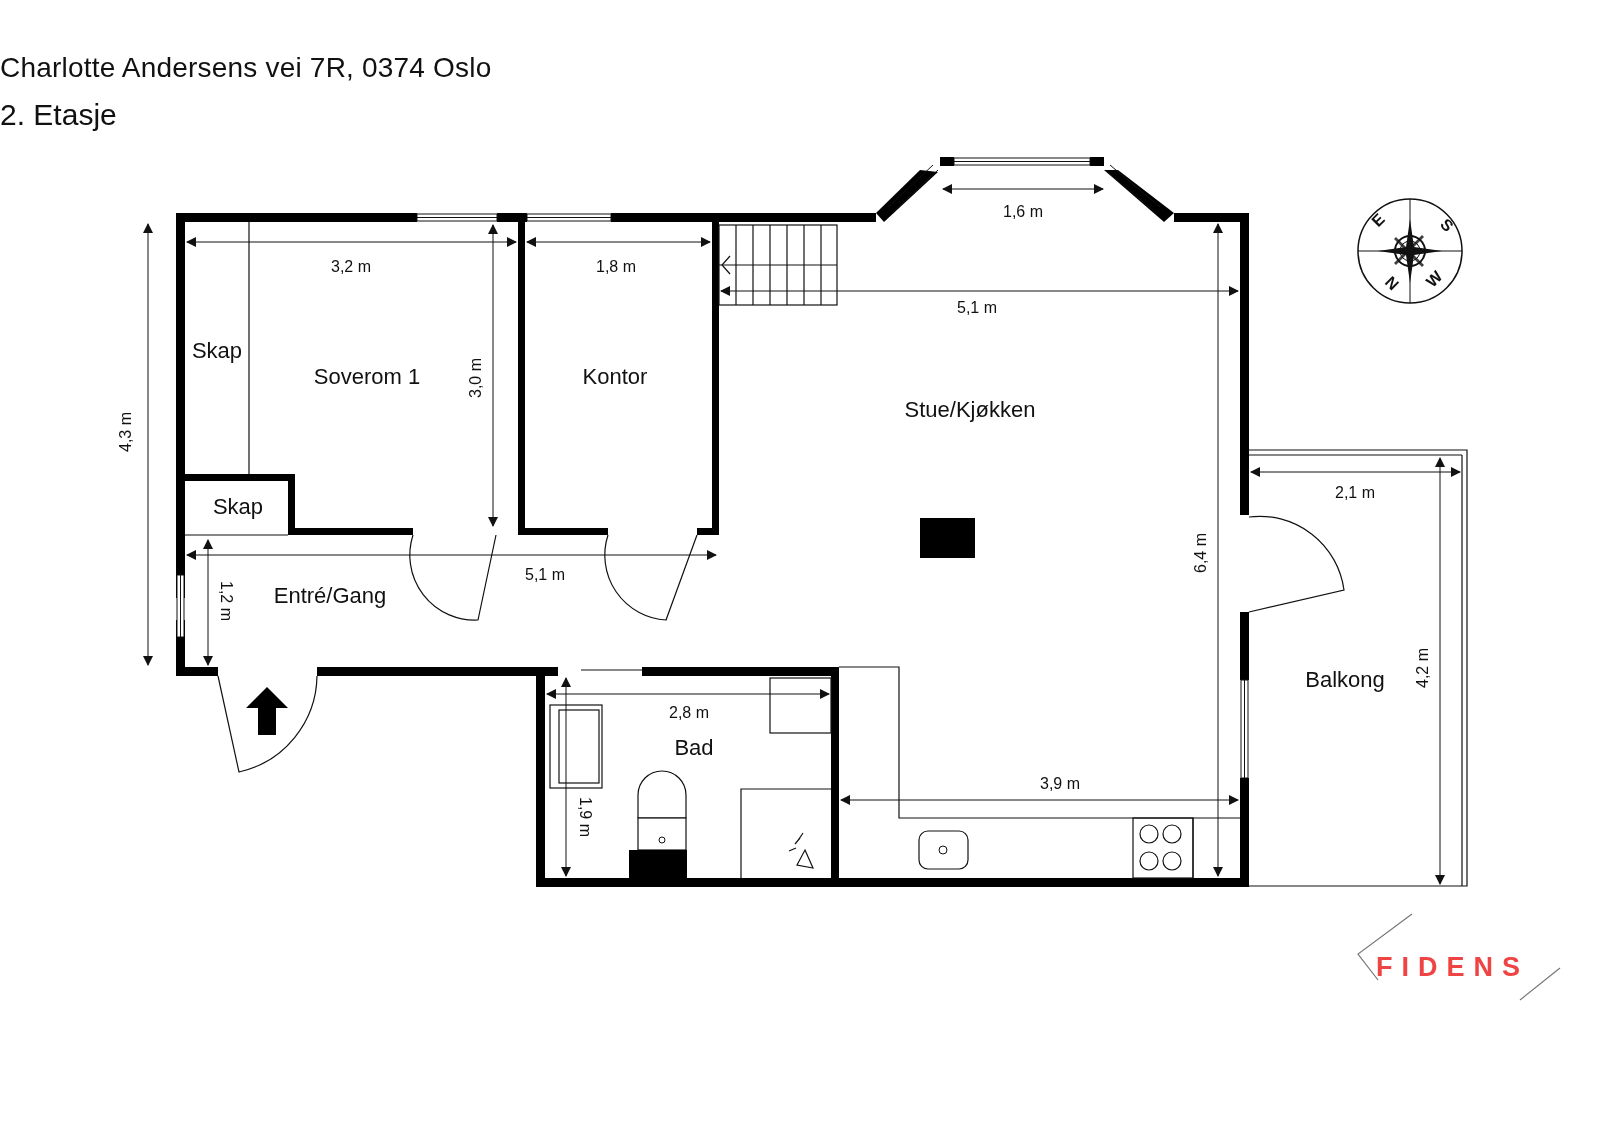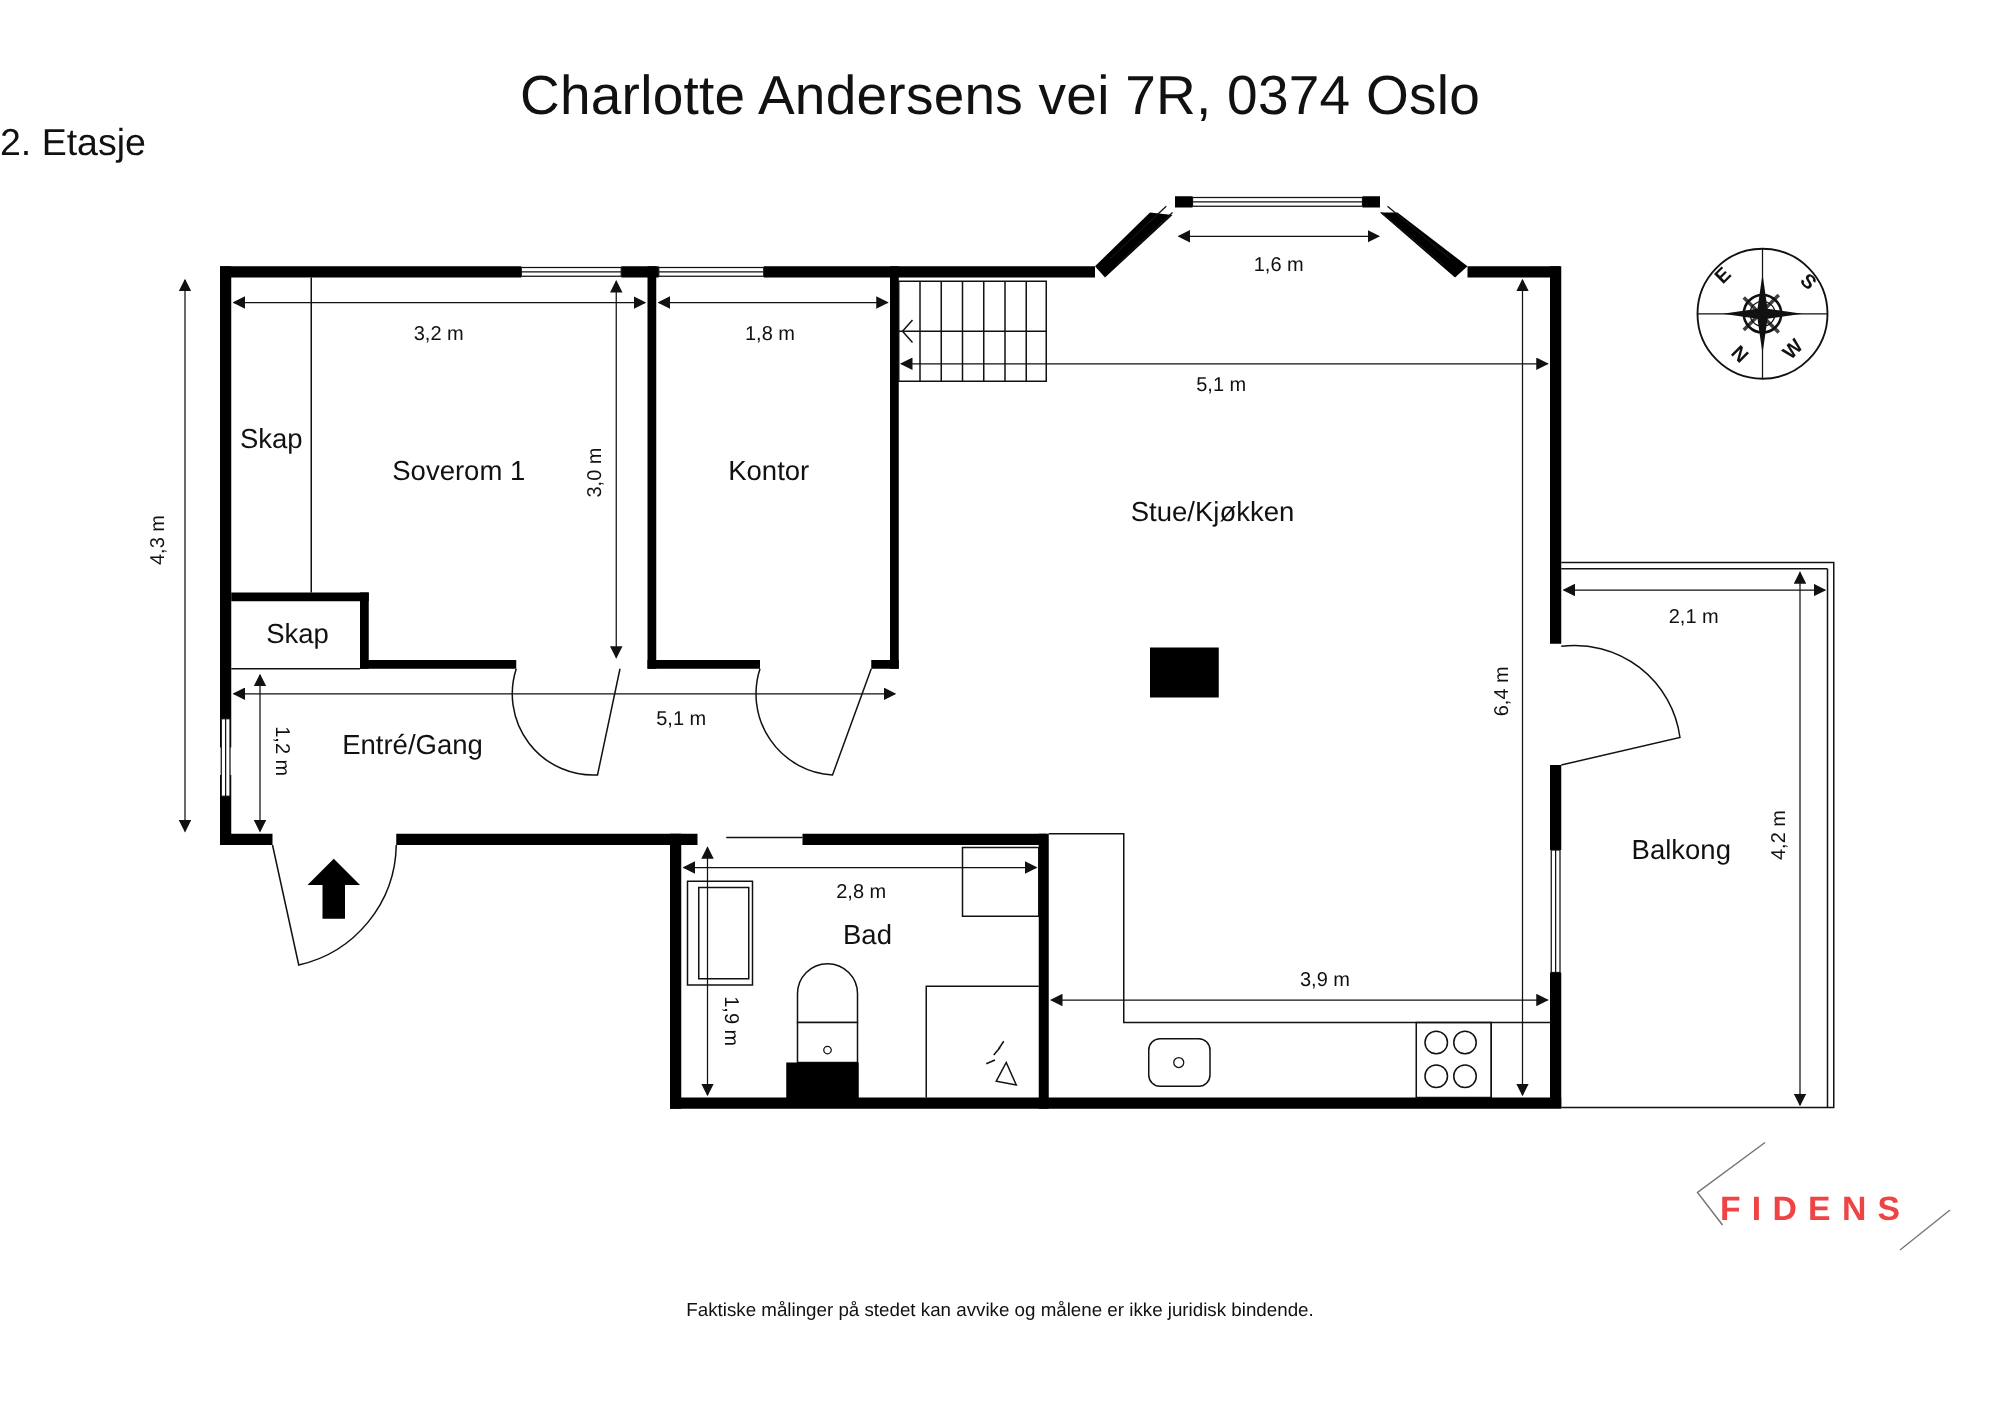--- a/index.html
+++ b/index.html
@@ -1,17 +1,17 @@
 <!DOCTYPE html>
 <html><head>
 <meta charset="utf-8">
 <style>
   html, body { margin:0; padding:0; background:#ffffff; }
   body { width:1600px; height:1131px; position:relative; overflow:hidden; font-family:"Liberation Sans", sans-serif; color:#111; }
-  .title { position:absolute; left:0; width:1600px; text-align:center; top:52px; font-size:44px; letter-spacing:0.2px; }
+  .title { position:absolute; left:0; width:1600px; text-align:left; top:52px; font-size:28px; letter-spacing:0.2px; }
   .subtitle { position:absolute; left:0; width:1600px; text-align:left; top:98px; font-size:30px; }
   .disclaimer { position:absolute; left:0; width:1600px; text-align:center; top:1040px; font-size:15px; line-height:18px; }
   svg.plan { position:absolute; left:0; top:0; }
   .lbl { font-family:"Liberation Sans", sans-serif; fill:#111; }
   .room { font-size:22px; }
   .dim { font-size:16px; }
   .brand { position:absolute; left:1376px; top:952px; font-size:27px; letter-spacing:9px; font-weight:bold; color:#ef4444; }
 </style>
 </head>
 <body>
@@ -211,14 +211,13 @@
 
   <g stroke="#777" stroke-width="1.2" fill="none">
     <polyline points="1412,914 1358,954 1378,980"></polyline>
     <line x1="1520" y1="1000" x2="1560" y2="968"></line>
   </g>
 </svg>
 
 <div class="brand">FIDENS</div>
 
 <div class="disclaimer">
-  <div>Faktiske målinger på stedet kan avvike og målene er ikke juridisk bindende.</div>
 </div>
 
 </body></html>

